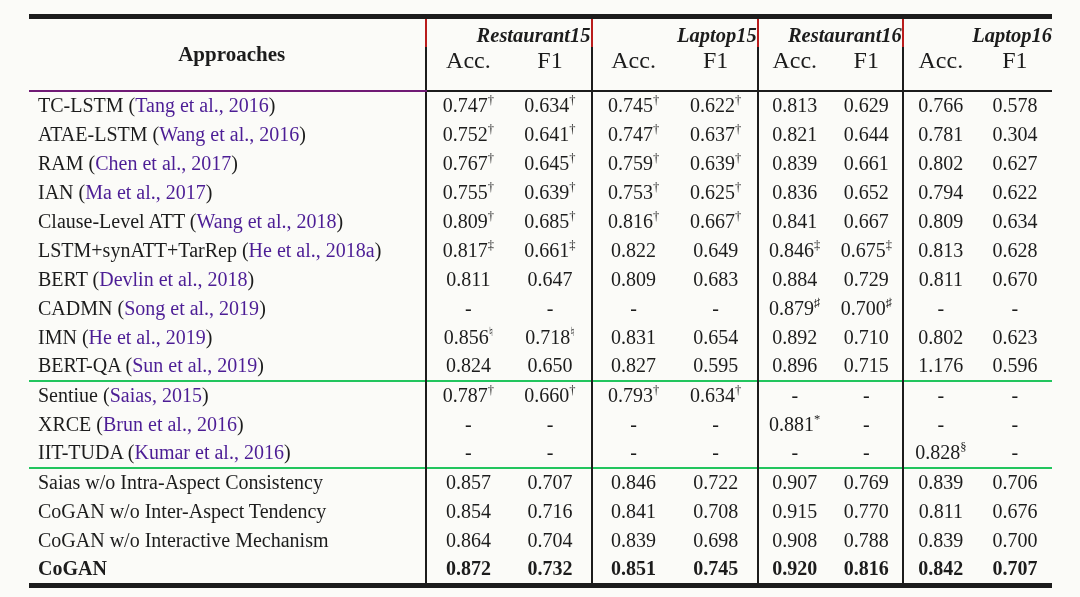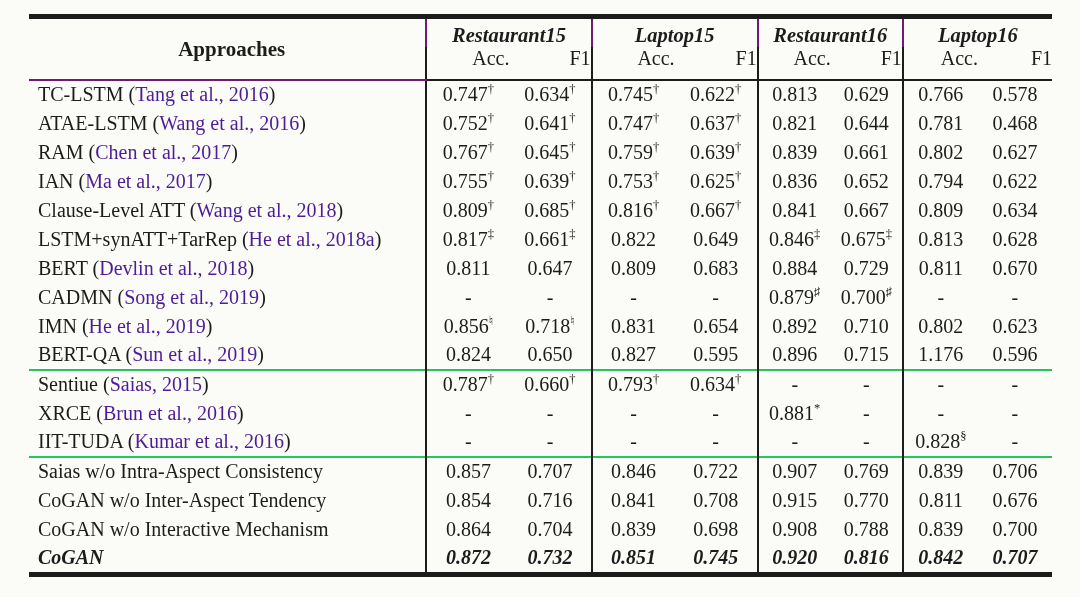--- a/index.html
+++ b/index.html
@@ -36,51 +36,51 @@
     vertical-align: middle;
     padding-left: 9px;
     font-weight: bold;
     font-size: 21px;
     border-bottom: 2px solid #701a75;
   }
   thead th.group-head {
     font-weight: bold;
     font-style: italic;
     font-size: 20.5px;
-    text-align: center;
+    text-align: right;
     padding-top: 5px;
     height: 30px;
-    border-left: 2px solid #701a75;
+    border-left: 2px solid #b91c1c;
   }
   thead tr.sub-row th {
-    font-size: 20px;
-    text-align: right;
+    font-size: 24px;
+    text-align: center;
     height: 27px;
     border-bottom: 2px solid #1c1c1c;
-    padding-bottom: 9px;
+    padding-bottom: 16px;
   }
   thead tr.sub-row th.group-start { border-left: 2px solid #1c1c1c; }
 
   tbody td {
     font-size: 20px;
     height: 29px;
     line-height: 23px;
     text-align: center;
     vertical-align: middle;
     padding: 2px 0 3px 0;
     white-space: nowrap;
   }
   tbody td.approach {
     text-align: left;
     padding-left: 9px;
     overflow: hidden;
   }
   tbody td.group-start { border-left: 2px solid #1c1c1c; }
   tr.section-start td { border-top: 2px solid #22c55e; }
-  tr.bold-row td, tr.bold-row td .cite { font-weight: bold; font-style: italic; }
+  tr.bold-row td, tr.bold-row td .cite { font-weight: bold; }
 
   .cite { color: #4c1d95; }
   sup.marker {
     font-size: 12.5px;
     line-height: 0;
     vertical-align: super;
     font-family: "Liberation Serif", "DejaVu Sans", serif;
   }
 </style>
 </head>
@@ -132,21 +132,21 @@
         </tr>
         <tr>
           <td class="approach"><span>ATAE-LSTM</span> (<span class="cite">Wang et al., 2016</span>)</td>
           <td class="val group-start">0.752<sup class="marker">†</sup></td>
           <td class="val">0.641<sup class="marker">†</sup></td>
           <td class="val group-start">0.747<sup class="marker">†</sup></td>
           <td class="val">0.637<sup class="marker">†</sup></td>
           <td class="val group-start">0.821</td>
           <td class="val">0.644</td>
           <td class="val group-start">0.781</td>
-          <td class="val">0.468</td>
+          <td class="val">0.304</td>
         </tr>
         <tr>
           <td class="approach"><span>RAM</span> (<span class="cite">Chen et al., 2017</span>)</td>
           <td class="val group-start">0.767<sup class="marker">†</sup></td>
           <td class="val">0.645<sup class="marker">†</sup></td>
           <td class="val group-start">0.759<sup class="marker">†</sup></td>
           <td class="val">0.639<sup class="marker">†</sup></td>
           <td class="val group-start">0.839</td>
           <td class="val">0.661</td>
           <td class="val group-start">0.802</td>

